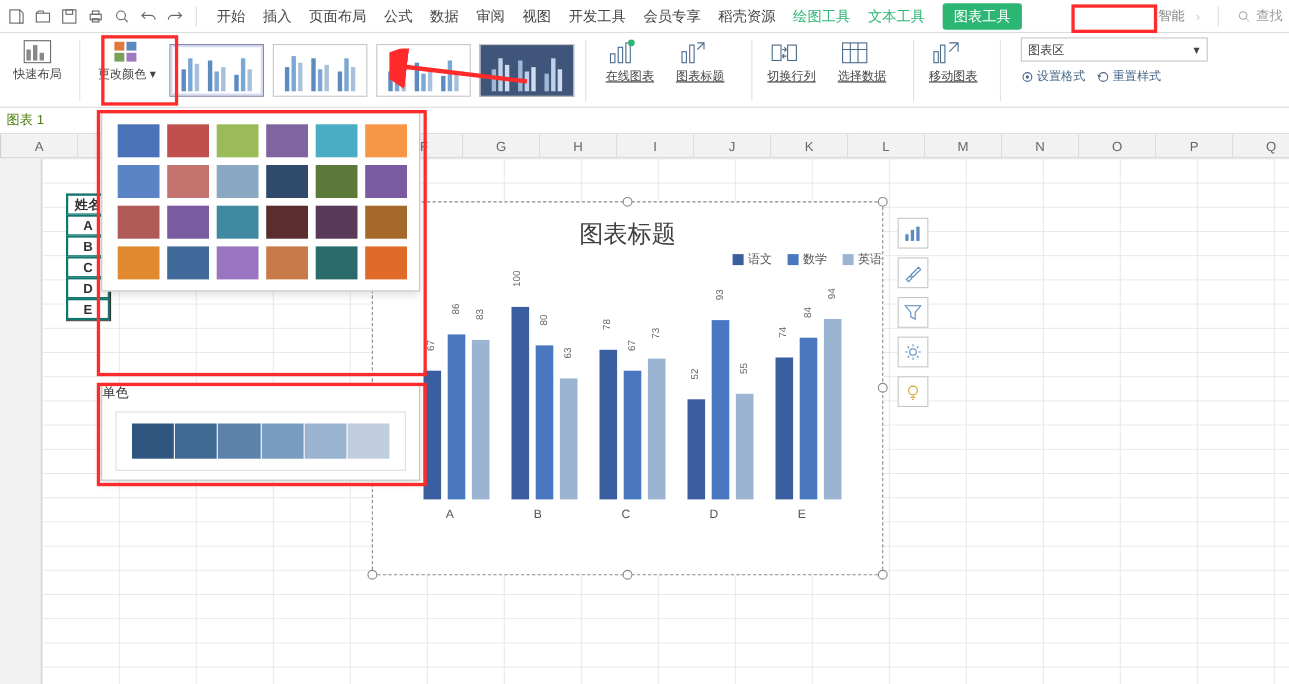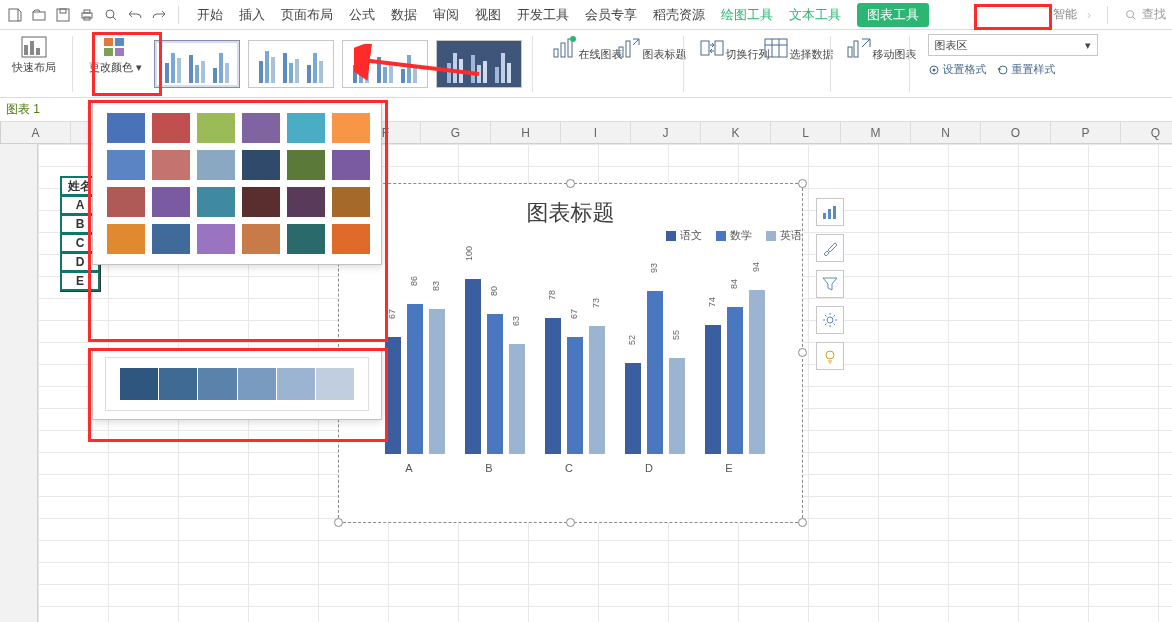--- a/index.html
+++ b/index.html
@@ -25,21 +25,21 @@
   .vsep { width:1px; background:#e2e2e2; height:56px; margin:2px 4px; }
 
   .thumbs { display:flex; gap:8px; align-items:center; height:60px; }
   .thumb { width:86px; height:48px; border:1px solid #c7c7c7; background:#fff; display:flex; align-items:flex-end; justify-content:space-around; padding:4px 6px; }
   .thumb.sel { border-color:#88a; box-shadow:0 0 0 2px rgba(100,120,200,.25) inset; }
   .mini-bar { width:4px; background:#5b8bc1; }
   .mini-bar.b2{background:#7aa7d4;}
   .mini-bar.b3{background:#a9c0da;}
 
   .rib-actions { display:flex; gap:10px; align-items:flex-start; margin-left:8px;}
-  .rib-btn { display:flex; flex-direction:row; align-items:flex-end; width:54px;}
+  .rib-btn { display:flex; flex-direction:column; align-items:flex-start; width:54px;text-decoration:underline;}
   .rib-btn .ricon{width:30px;height:28px;display:flex;align-items:center;justify-content:center;color:#4a6a8a;}
   .rib-btn .rlabel{font-size:11px;color:#444;white-space:nowrap;}
 
   .area-box { display:flex; flex-direction:column; gap:6px; margin-left:8px;}
   .area-select{border:1px solid #c7c7c7;height:22px;width:170px;display:flex;align-items:center;justify-content:space-between;padding:0 6px;font-size:11px;color:#444;background:#fff;}
   .area-links{display:flex;gap:10px;font-size:11px;color:#4a6a8a;}
   .area-links span{display:flex;align-items:center;gap:3px;}
 
   .namebox-row{height:24px;border-bottom:1px solid #dcdcdc;display:flex;align-items:center;padding:0 6px;}
   .namebox{font-size:12px;color:#4d7c0f;white-space:nowrap;}
@@ -418,20 +418,21 @@
       <div class="swatch" style="background: rgb(165, 106, 42);"></div>
       <div class="swatch" style="background: rgb(224, 137, 47);"></div>
       <div class="swatch" style="background: rgb(63, 106, 154);"></div>
       <div class="swatch" style="background: rgb(154, 116, 192);"></div>
       <div class="swatch" style="background: rgb(201, 122, 73);"></div>
       <div class="swatch" style="background: rgb(42, 106, 106);"></div>
       <div class="swatch" style="background: rgb(224, 106, 42);"></div>
     </div>
 </div>
 <div class="mono-panel">
+  <div class="sect-title">单色</div>
   <div class="mono-row" id="monorow">
       <div class="mono-sw" style="background: rgb(47, 86, 127);"></div>
       <div class="mono-sw" style="background: rgb(63, 106, 148);"></div>
       <div class="mono-sw" style="background: rgb(90, 130, 170);"></div>
       <div class="mono-sw" style="background: rgb(122, 155, 192);"></div>
       <div class="mono-sw" style="background: rgb(155, 180, 210);"></div>
       <div class="mono-sw" style="background: rgb(192, 206, 224);"></div>
     </div>
 </div>
 

